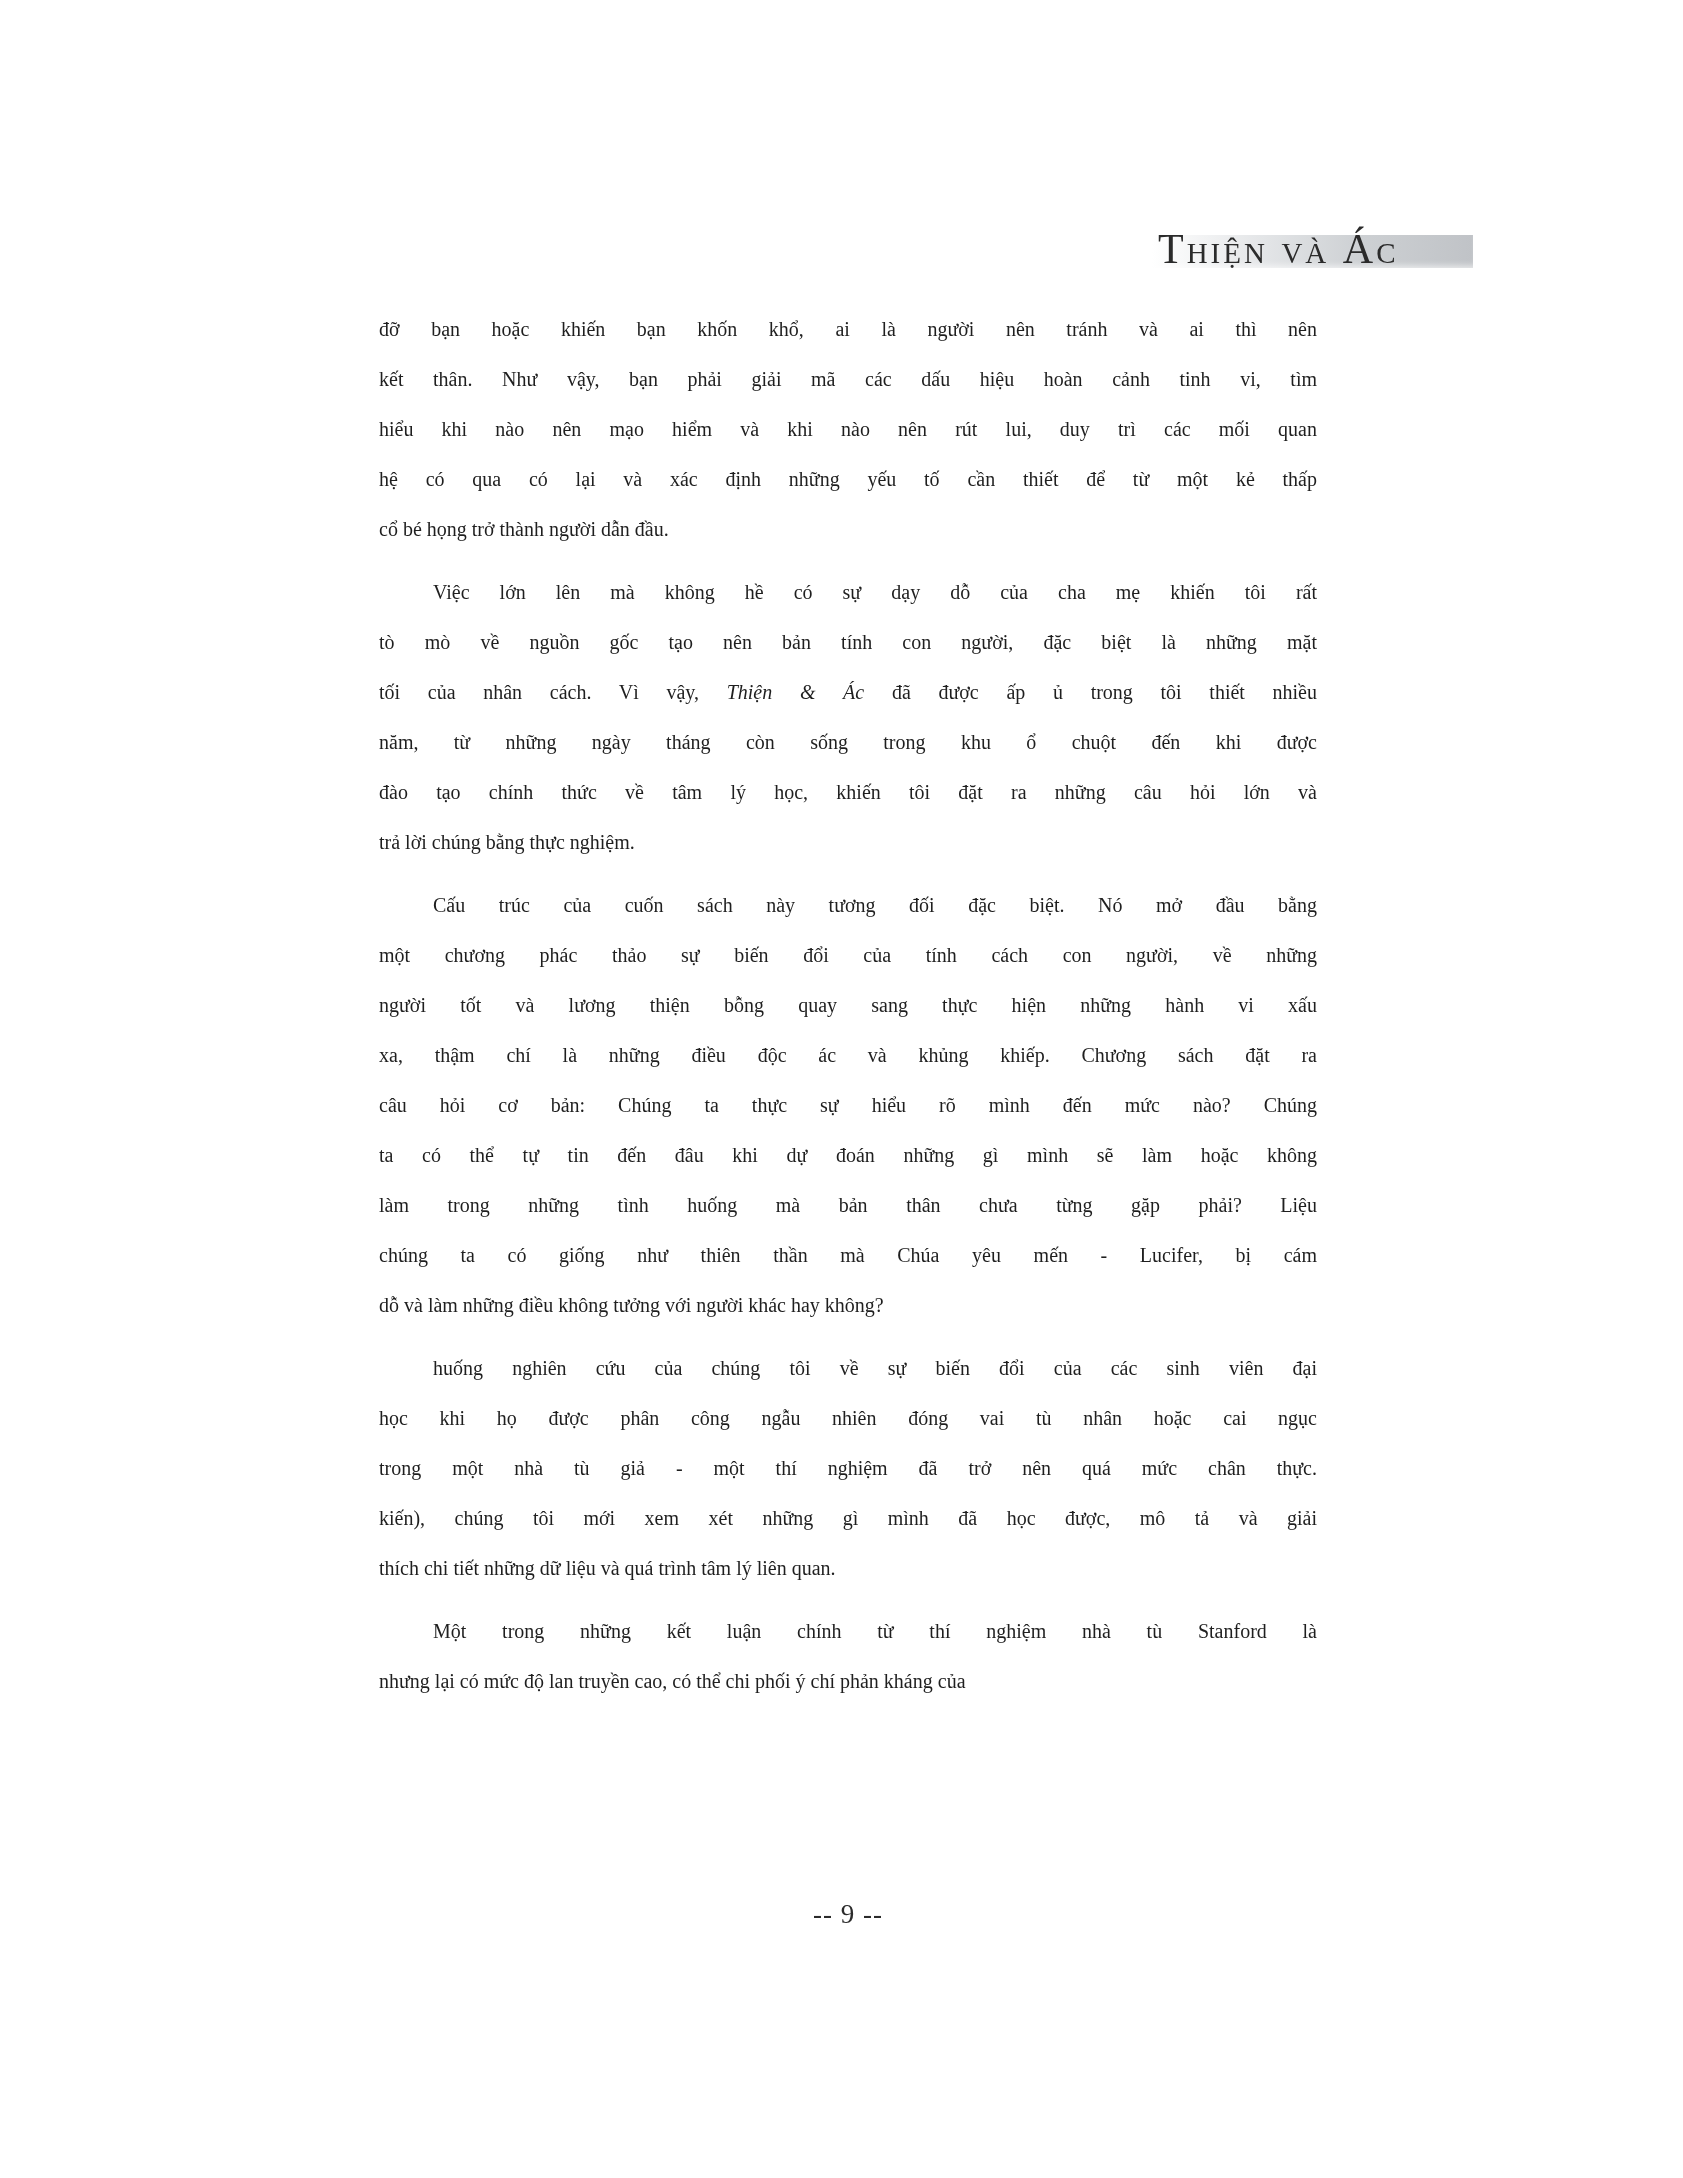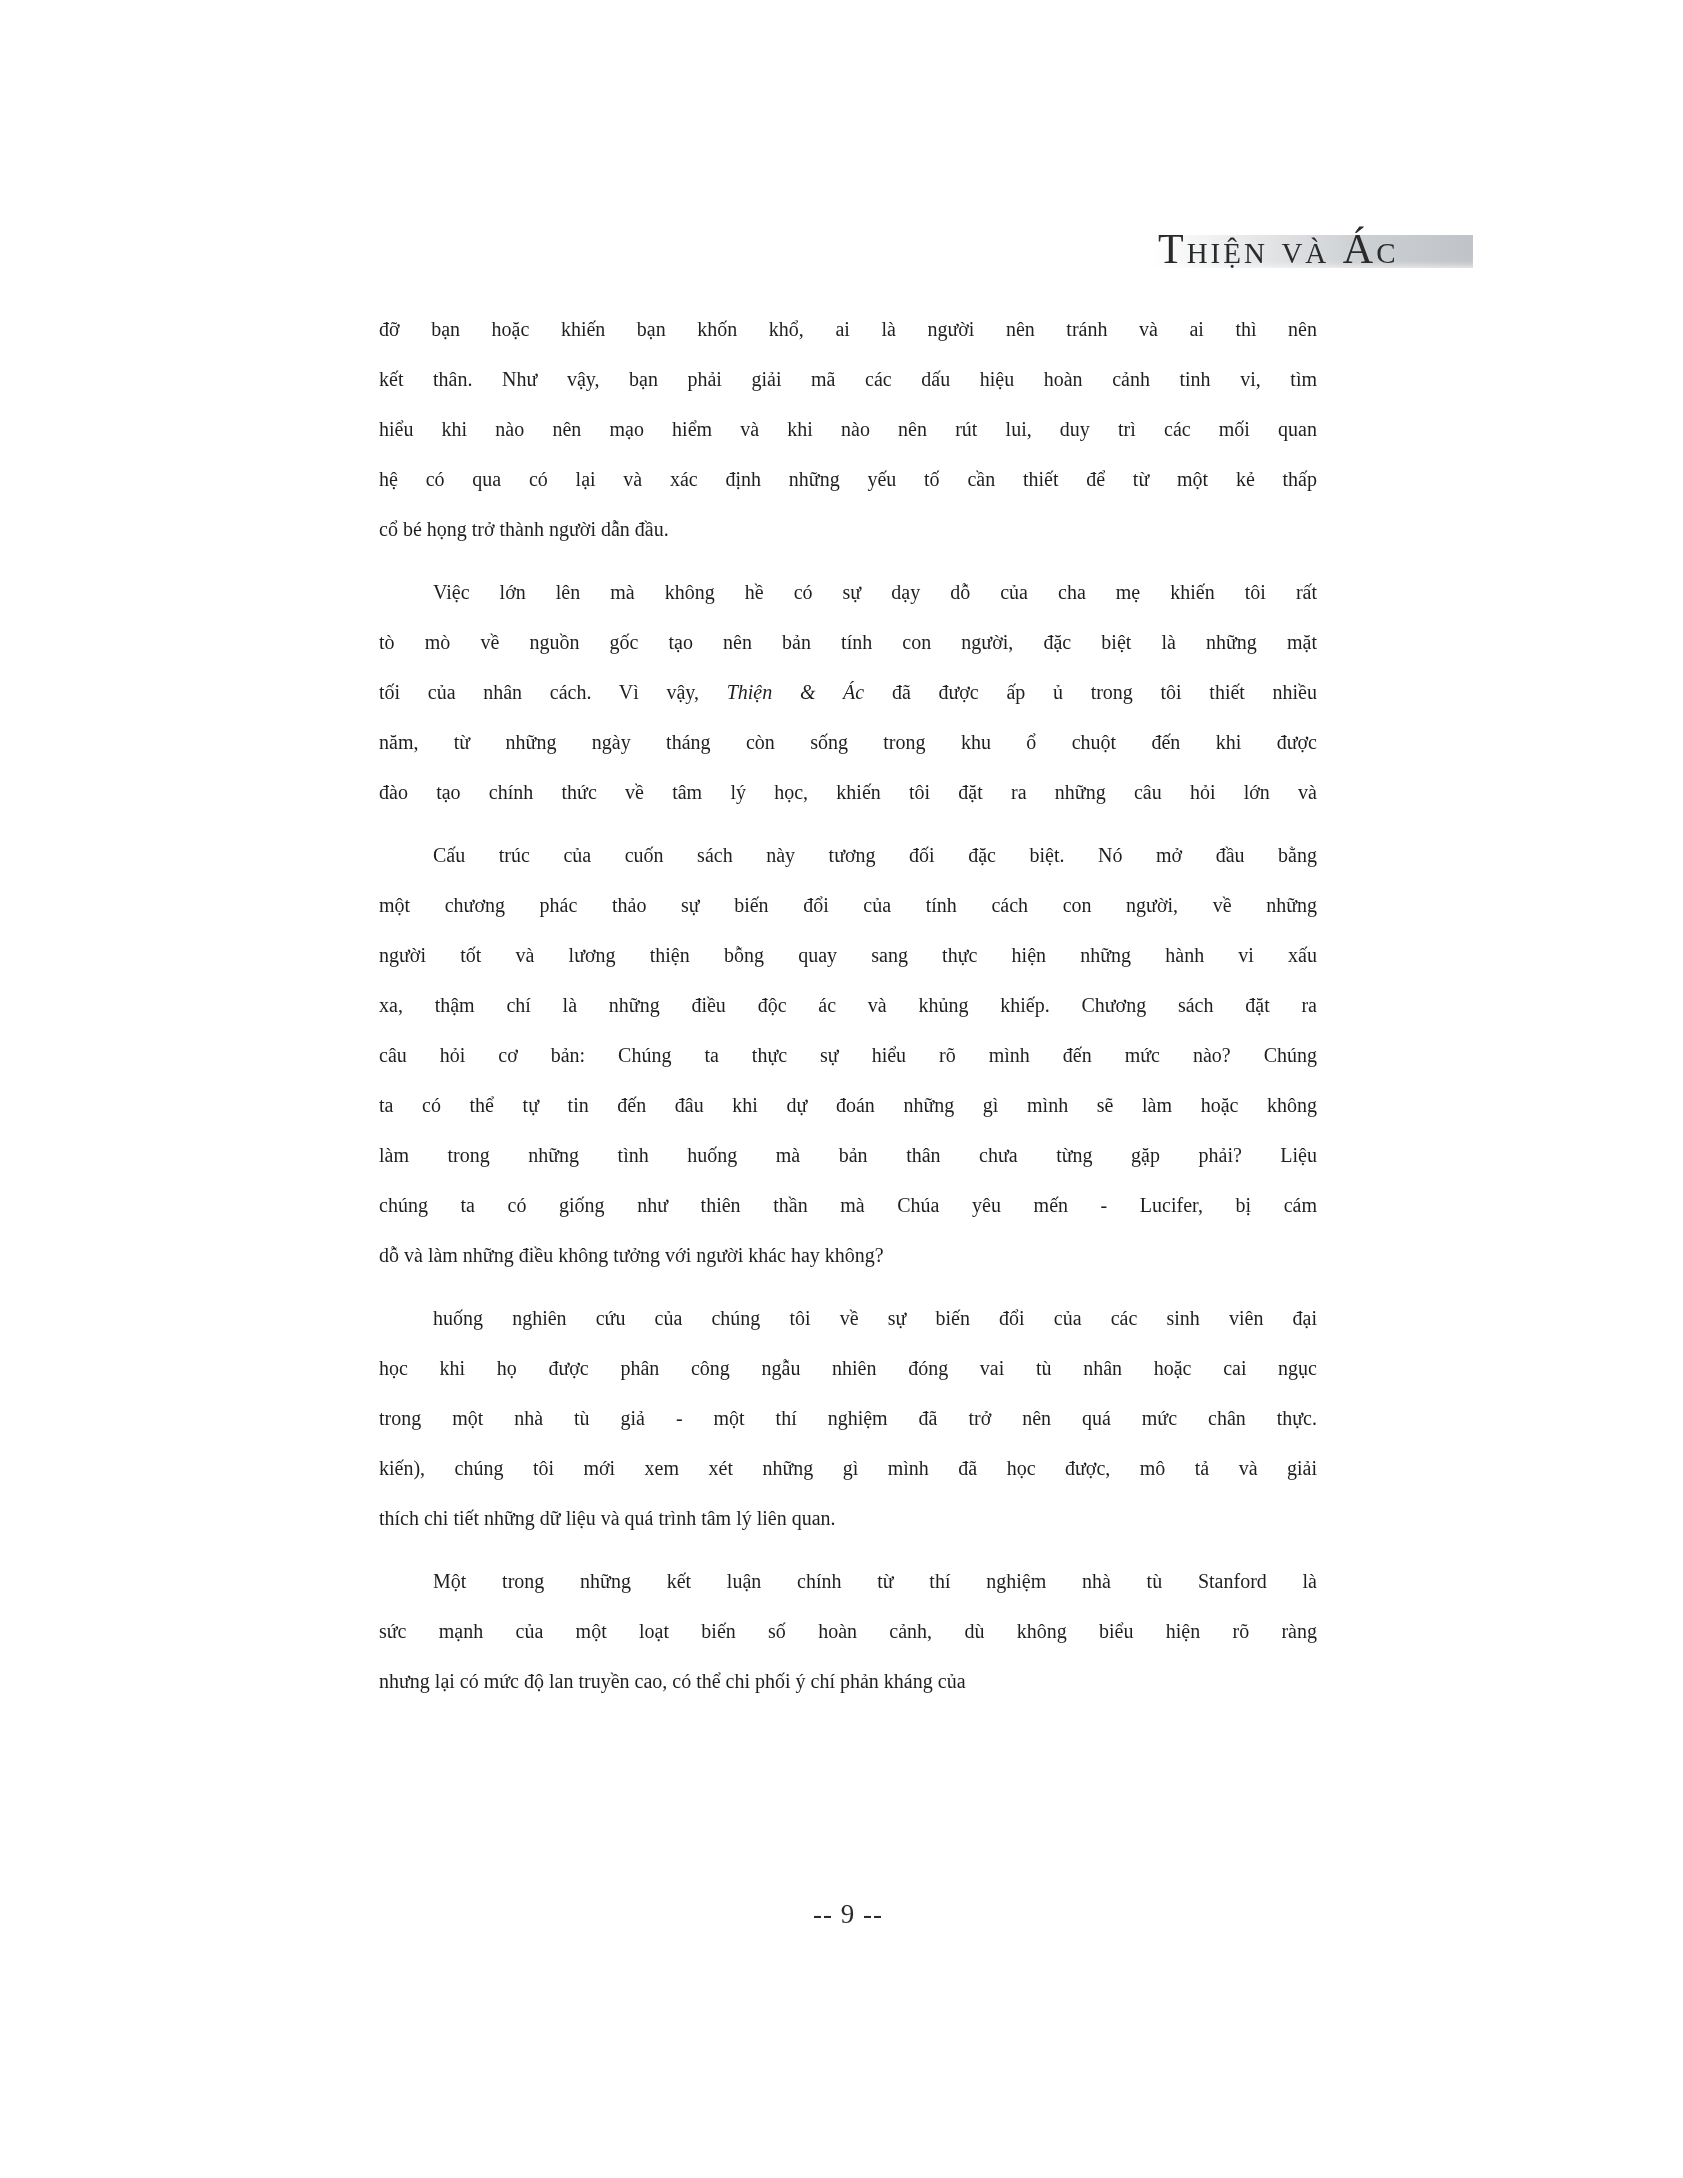--- a/index.html
+++ b/index.html
@@ -77,20 +77,21 @@
         <div class="line"><span>hiểu khi nào nên mạo hiểm và khi nào nên rút lui, duy trì các mối quan</span></div>
         <div class="line"><span>hệ có qua có lại và xác định những yếu tố cần thiết để từ một kẻ thấp</span></div>
         <div class="line final"><span>cổ bé họng trở thành người dẫn đầu.</span></div>
       </div>
       <div class="para indent">
         <div class="line"><span>Việc lớn lên mà không hề có sự dạy dỗ của cha mẹ khiến tôi rất</span></div>
         <div class="line"><span>tò mò về nguồn gốc tạo nên bản tính con người, đặc biệt là những mặt</span></div>
         <div class="line"><span>tối của nhân cách. Vì vậy, </span><em>Thiện &amp; Ác</em><span> đã được ấp ủ trong tôi thiết nhiều</span></div>
         <div class="line"><span>năm, từ những ngày tháng còn sống trong khu ổ chuột đến khi được</span></div>
         <div class="line"><span>đào tạo chính thức về tâm lý học, khiến tôi đặt ra những câu hỏi lớn và</span></div>
+        <div class="line final"><span>trả lời chúng bằng thực nghiệm.</span></div>
       </div>
       <div class="para indent">
         <div class="line"><span>Cấu trúc của cuốn sách này tương đối đặc biệt. Nó mở đầu bằng</span></div>
         <div class="line"><span>một chương phác thảo sự biến đổi của tính cách con người, về những</span></div>
         <div class="line"><span>người tốt và lương thiện bỗng quay sang thực hiện những hành vi xấu</span></div>
         <div class="line"><span>xa, thậm chí là những điều độc ác và khủng khiếp. Chương sách đặt ra</span></div>
         <div class="line"><span>câu hỏi cơ bản: Chúng ta thực sự hiểu rõ mình đến mức nào? Chúng</span></div>
         <div class="line"><span>ta có thể tự tin đến đâu khi dự đoán những gì mình sẽ làm hoặc không</span></div>
         <div class="line"><span>làm trong những tình huống mà bản thân chưa từng gặp phải? Liệu</span></div>
         <div class="line"><span>chúng ta có giống như thiên thần mà Chúa yêu mến - Lucifer, bị cám</span></div>
@@ -98,21 +99,20 @@
       </div>
       <div class="para indent">
         <div class="line"><span>huống nghiên cứu của chúng tôi về sự biến đổi của các sinh viên đại</span></div>
         <div class="line"><span>học khi họ được phân công ngẫu nhiên đóng vai tù nhân hoặc cai ngục</span></div>
         <div class="line"><span>trong một nhà tù giả - một thí nghiệm đã trở nên quá mức chân thực.</span></div>
         <div class="line"><span>kiến), chúng tôi mới xem xét những gì mình đã học được, mô tả và giải</span></div>
         <div class="line final"><span>thích chi tiết những dữ liệu và quá trình tâm lý liên quan.</span></div>
       </div>
       <div class="para indent">
         <div class="line"><span>Một trong những kết luận chính từ thí nghiệm nhà tù Stanford là</span></div>
-        <div class="line"><span>sức mạnh của một loạt biến số hoàn cảnh, dù không biểu hiện rõ ràng</span></div>
         <div class="line final"><span>nhưng lại có mức độ lan truyền cao, có thể chi phối ý chí phản kháng của</span></div>
       </div>
     </div>
 
   <div class="page-number">-- 9 --</div>
 
 </div>
 
 
 </body></html>

